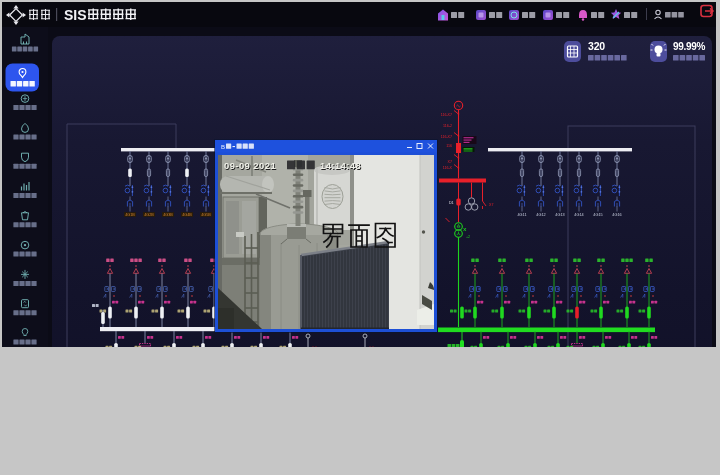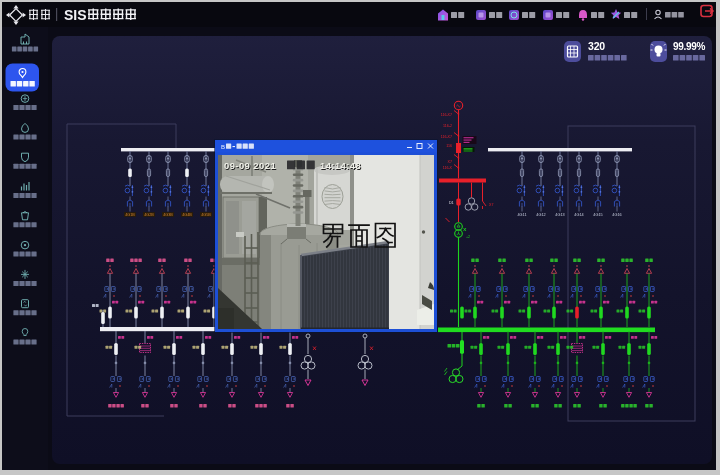--- a/index.html
+++ b/index.html
@@ -1,14 +1,14 @@
 <!DOCTYPE html>
 <html><head><meta charset="utf-8"><style>
 html,body{margin:0;padding:0;background:#c6c6c6;font-family:"Liberation Sans",sans-serif;}
-#app{position:relative;width:720px;height:475px;overflow:hidden;}
+#app{position:relative;width:720px;height:347px;overflow:hidden;}
 </style></head><body>
 <div id="app">
 <svg width="720" height="475" viewBox="0 0 720 475">
 <defs>
 <linearGradient id="panelg" x1="0" y1="0" x2="0" y2="1">
  <stop offset="0" stop-color="#1f1f3d"></stop>
           <stop offset="0.25" stop-color="#181832"></stop>
  <stop offset="0.6" stop-color="#13132b"></stop>
           <stop offset="1" stop-color="#0f0f26"></stop>
 </linearGradient>

